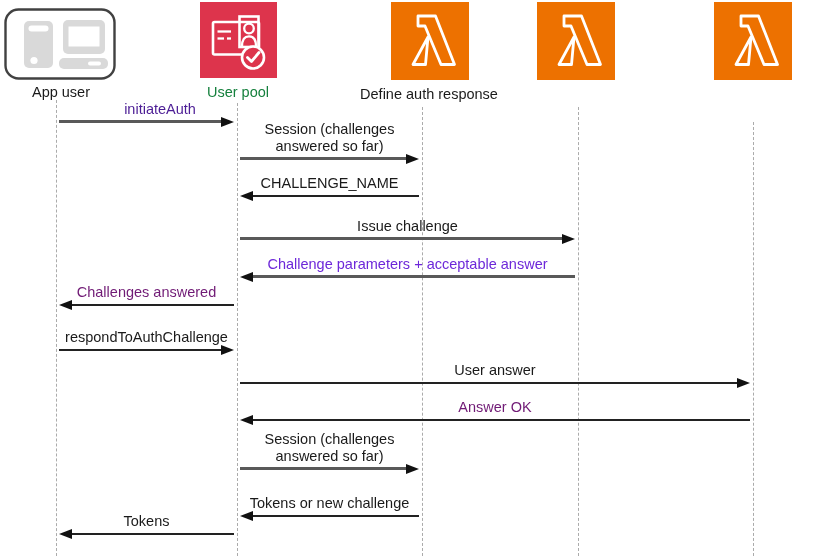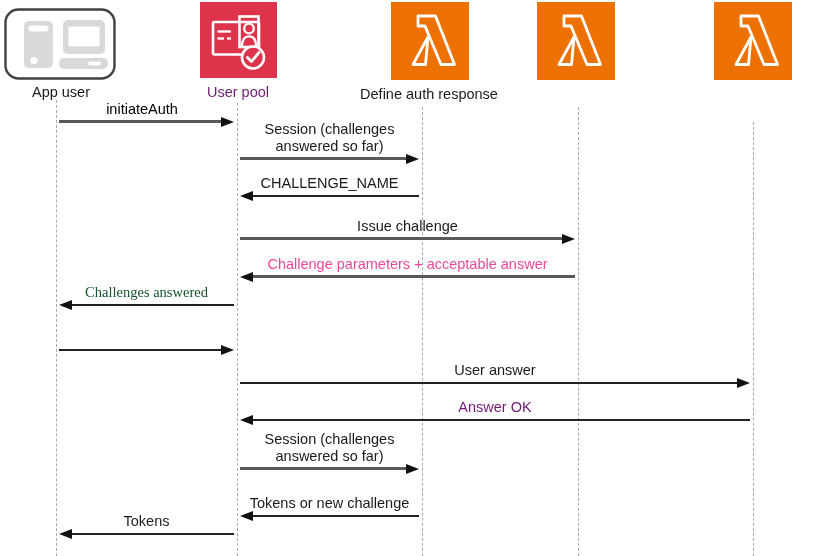--- a/index.html
+++ b/index.html
@@ -43,21 +43,21 @@
   <rect x="39.5" y="14.5" width="19" height="30.5" fill="none" stroke="#FFFFFF" stroke-width="2.6"></rect>
   <circle cx="49" cy="26.5" r="4.8" fill="none" stroke="#FFFFFF" stroke-width="2.3"></circle>
   <path d="M42 44.5 C42 37.5 44.5 34.3 49 34.3 C53.5 34.3 56 37.5 56 44.5" fill="none" stroke="#FFFFFF" stroke-width="2.3"></path>
   <line x1="17.5" y1="29.5" x2="31" y2="29.5" stroke="#FFFFFF" stroke-width="2.3"></line>
   <line x1="17.5" y1="36.5" x2="24" y2="36.5" stroke="#FFFFFF" stroke-width="2.3"></line>
   <line x1="27" y1="36.5" x2="31" y2="36.5" stroke="#FFFFFF" stroke-width="2.3"></line>
   <circle cx="53" cy="55.5" r="11" fill="#DD344C" stroke="#FFFFFF" stroke-width="2.6"></circle>
   <path d="M47.5 55.5 L51.5 59.5 L59 50.5" fill="none" stroke="#FFFFFF" stroke-width="2.8" stroke-linecap="round" stroke-linejoin="round"></path>
 </svg>
     </div>
-    <div class="actor-label" style="left: 238px; top: 84px; color: #701a75;">User pool</div>
+    <div class="actor-label" style="left: 238px; top: 84px; color: #15803d;">User pool</div>
     <div class="lifeline" style="left: 422px; top: 107px; height: 449px; border-left: 1px dashed rgb(171, 171, 171);"></div>
     <div class="actor-icon" style="left: 391px; top: 2px; width: 78px; height: 78px;">
 <svg viewBox="0 0 78 78" xmlns="http://www.w3.org/2000/svg">
   <rect width="78" height="78" fill="#ED7100"></rect>
   <path d="M27 14 H44.5 L63.5 62.5 H50 L34 24 H27 Z" fill="none" stroke="#FFFFFF" stroke-width="2.8" stroke-linejoin="round"></path>
   <path d="M37 35 L22 62.5 H34.5 Z" fill="none" stroke="#FFFFFF" stroke-width="2.8" stroke-linejoin="round"></path>
 </svg>
     </div>
     <div class="actor-label" style="left: 429px; top: 86px; color: rgb(26, 26, 26);">Define auth response</div>
     <div class="lifeline" style="left: 578px; top: 107px; height: 449px; border-left: 1px dashed rgb(171, 171, 171);"></div>
@@ -71,38 +71,39 @@
     <div class="lifeline" style="left: 753px; top: 122px; height: 434px; border-left: 1px dashed rgb(171, 171, 171);"></div>
     <div class="actor-icon" style="left: 714px; top: 2px; width: 78px; height: 78px;">
 <svg viewBox="0 0 78 78" xmlns="http://www.w3.org/2000/svg">
   <rect width="78" height="78" fill="#ED7100"></rect>
   <path d="M27 14 H44.5 L63.5 62.5 H50 L34 24 H27 Z" fill="none" stroke="#FFFFFF" stroke-width="2.8" stroke-linejoin="round"></path>
   <path d="M37 35 L22 62.5 H34.5 Z" fill="none" stroke="#FFFFFF" stroke-width="2.8" stroke-linejoin="round"></path>
 </svg>
     </div>
     <div class="msg-line" style="left: 59px; top: 120px; width: 162px; height: 3px; background: rgb(89, 89, 89);"></div>
     <div class="msg-head" style="top: 116.5px; border-top: 5.5px solid transparent; border-bottom: 5.5px solid transparent; left: 221px; border-left: 13px solid rgb(17, 17, 17);"></div>
-    <div class="msg-label" style="left: 142px; bottom: 438px; color: #000000;">initiateAuth</div>
+    <div class="msg-label" style="left: 160px; bottom: 438px; color: #4c1d95;">initiateAuth</div>
     <div class="msg-line" style="left: 240px; top: 157px; width: 166px; height: 3px; background: rgb(89, 89, 89);"></div>
     <div class="msg-head" style="top: 153.5px; border-top: 5.5px solid transparent; border-bottom: 5.5px solid transparent; left: 406px; border-left: 13px solid rgb(17, 17, 17);"></div>
     <div class="msg-label wrap" style="left: 329.5px; bottom: 401px; color: rgb(26, 26, 26); width: 180px;">Session (challenges answered so far)</div>
     <div class="msg-line" style="left: 253px; top: 195px; width: 166px; height: 2px; background: rgb(34, 34, 34);"></div>
     <div class="msg-head" style="top: 190.5px; border-top: 5.5px solid transparent; border-bottom: 5.5px solid transparent; left: 240px; border-right: 13px solid rgb(17, 17, 17);"></div>
     <div class="msg-label" style="left: 329.5px; bottom: 364px; color: rgb(26, 26, 26);">CHALLENGE_NAME</div>
     <div class="msg-line" style="left: 240px; top: 237px; width: 322px; height: 3px; background: rgb(89, 89, 89);"></div>
     <div class="msg-head" style="top: 233.5px; border-top: 5.5px solid transparent; border-bottom: 5.5px solid transparent; left: 562px; border-left: 13px solid rgb(17, 17, 17);"></div>
     <div class="msg-label" style="left: 407.5px; bottom: 321px; color: rgb(26, 26, 26);">Issue challenge</div>
     <div class="msg-line" style="left: 253px; top: 275px; width: 322px; height: 3px; background: rgb(89, 89, 89);"></div>
     <div class="msg-head" style="top: 271.5px; border-top: 5.5px solid transparent; border-bottom: 5.5px solid transparent; left: 240px; border-right: 13px solid rgb(17, 17, 17);"></div>
-    <div class="msg-label" style="left: 407.5px; bottom: 283px; color: #ec4899; text-align: right;">Challenge parameters + acceptable answer</div>
+    <div class="msg-label" style="left: 407.5px; bottom: 283px; color: #6d28d9; text-align: right;">Challenge parameters + acceptable answer</div>
     <div class="msg-line" style="left: 72px; top: 304px; width: 162px; height: 2px; background: rgb(34, 34, 34);"></div>
     <div class="msg-head" style="top: 299.5px; border-top: 5.5px solid transparent; border-bottom: 5.5px solid transparent; left: 59px; border-right: 13px solid rgb(17, 17, 17);"></div>
-    <div class="msg-label" style="left: 146.5px; bottom: 255px; color: #14532d; font-family: Liberation Serif, serif;">Challenges answered</div>
+    <div class="msg-label" style="left: 146.5px; bottom: 255px; color: #701a75;">Challenges answered</div>
     <div class="msg-line" style="left: 59px; top: 349px; width: 162px; height: 2px; background: rgb(34, 34, 34);"></div>
     <div class="msg-head" style="top: 344.5px; border-top: 5.5px solid transparent; border-bottom: 5.5px solid transparent; left: 221px; border-left: 13px solid rgb(17, 17, 17);"></div>
+    <div class="msg-label" style="left: 146.5px; bottom: 210px; color: rgb(26, 26, 26);">respondToAuthChallenge</div>
     <div class="msg-line" style="left: 240px; top: 382px; width: 497px; height: 2px; background: rgb(34, 34, 34);"></div>
     <div class="msg-head" style="top: 377.5px; border-top: 5.5px solid transparent; border-bottom: 5.5px solid transparent; left: 737px; border-left: 13px solid rgb(17, 17, 17);"></div>
     <div class="msg-label" style="left: 495px; bottom: 177px; color: rgb(26, 26, 26);">User answer</div>
     <div class="msg-line" style="left: 253px; top: 419px; width: 497px; height: 2px; background: rgb(34, 34, 34);"></div>
     <div class="msg-head" style="top: 414.5px; border-top: 5.5px solid transparent; border-bottom: 5.5px solid transparent; left: 240px; border-right: 13px solid rgb(17, 17, 17);"></div>
     <div class="msg-label" style="left: 495px; bottom: 140px; color: #701a75;">Answer OK</div>
     <div class="msg-line" style="left: 240px; top: 467px; width: 166px; height: 3px; background: rgb(89, 89, 89);"></div>
     <div class="msg-head" style="top: 463.5px; border-top: 5.5px solid transparent; border-bottom: 5.5px solid transparent; left: 406px; border-left: 13px solid rgb(17, 17, 17);"></div>
     <div class="msg-label wrap" style="left: 329.5px; bottom: 91px; color: rgb(26, 26, 26); width: 180px;">Session (challenges answered so far)</div>
     <div class="msg-line" style="left: 253px; top: 515px; width: 166px; height: 2px; background: rgb(34, 34, 34);"></div>

